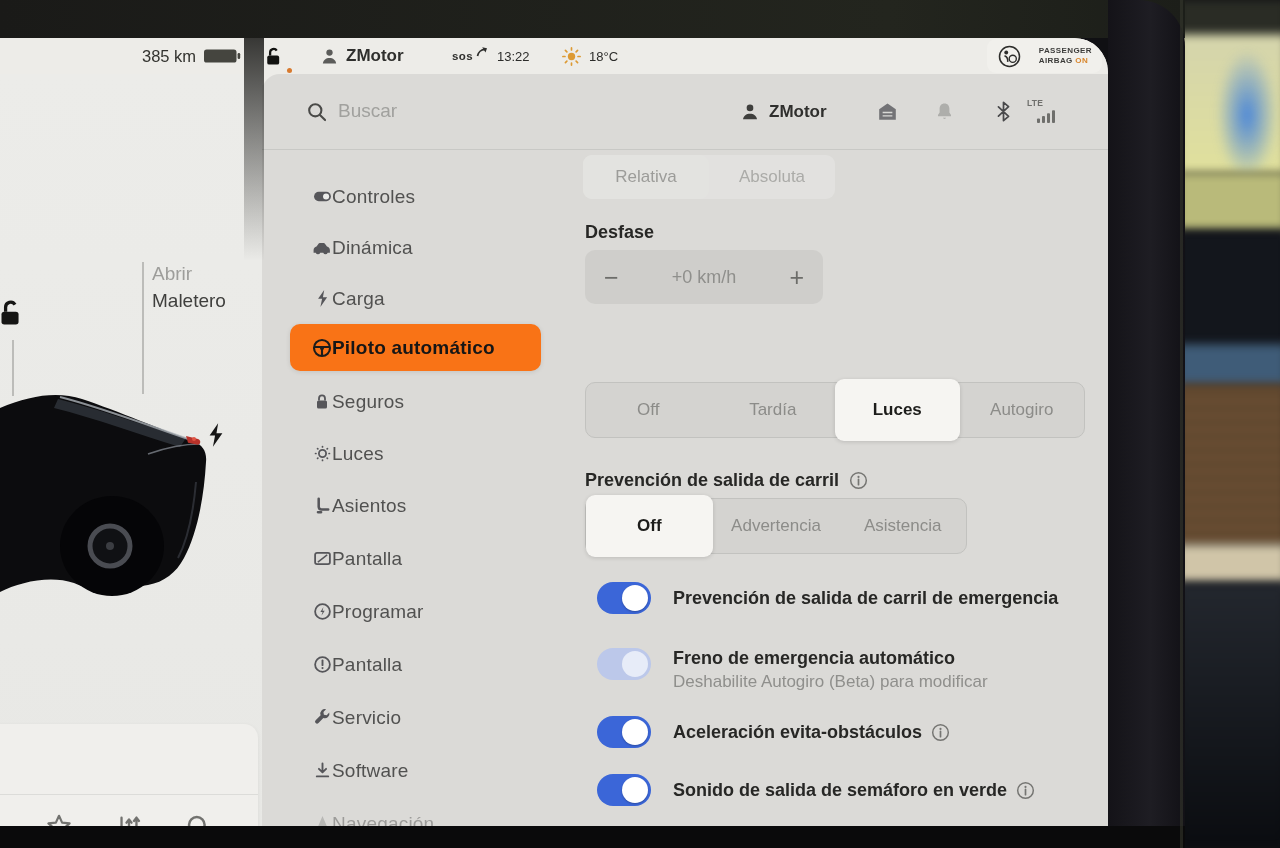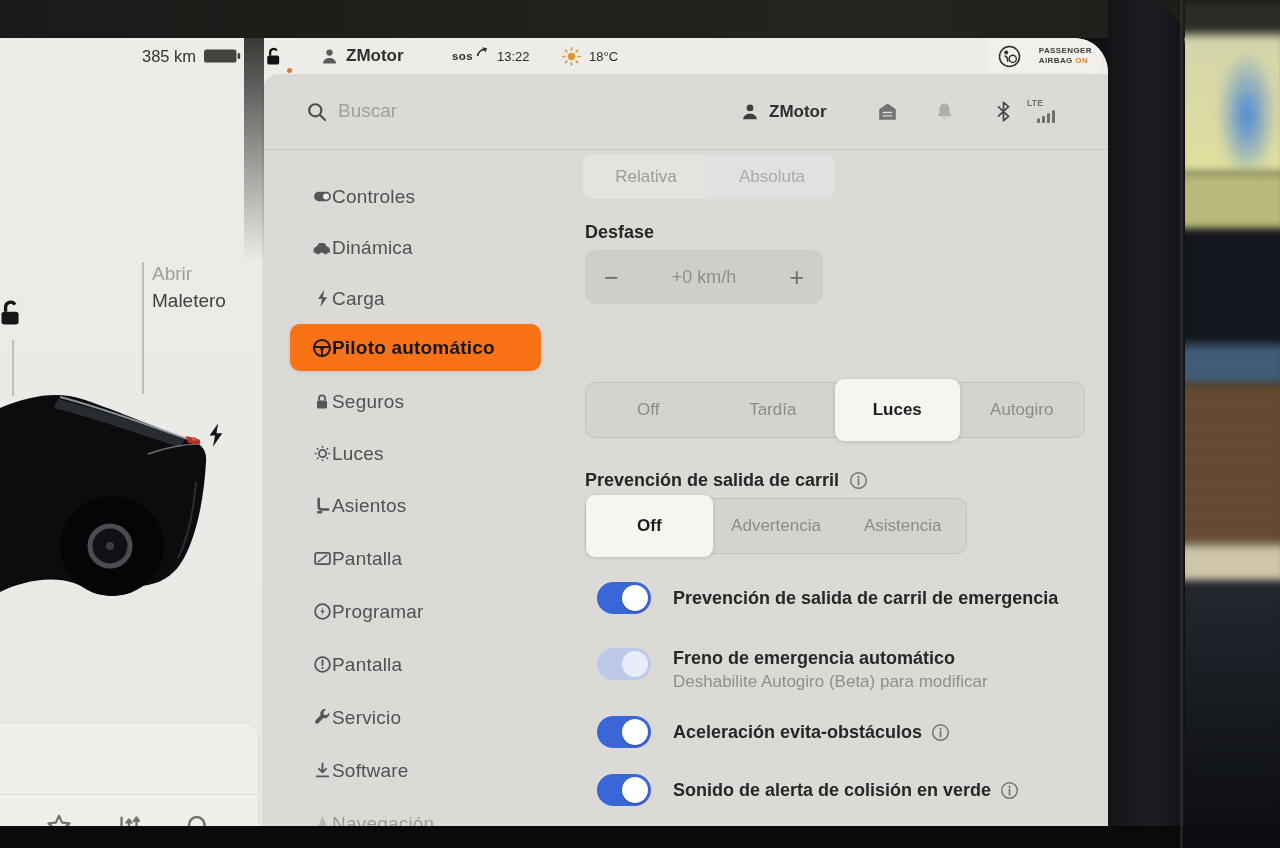--- a/index.html
+++ b/index.html
@@ -461,21 +461,21 @@
                 <path d="M9 8v5" stroke="#757572" stroke-width="1.6" stroke-linecap="round"></path>
               </svg>
           </span>
         </div>
       </div>
       <div class="trow" style="top:700px">
         <div class="tg on">
             <div class="knob"></div>
           </div>
         <div class="tlab">
-          <span>Sonido de alerta de colisión en verde</span>
+          <span>Sonido de salida de semáforo en verde</span>
           <span>
             <svg width="19" height="19" viewBox="0 0 18 18">
                 <circle cx="9" cy="9" r="7.4" fill="none" stroke="#757572" stroke-width="1.4"></circle>
                 <circle cx="9" cy="5.6" r="1" fill="#757572"></circle>
                 <path d="M9 8v5" stroke="#757572" stroke-width="1.6" stroke-linecap="round"></path>
               </svg>
           </span>
         </div>
       </div>
     </div>

